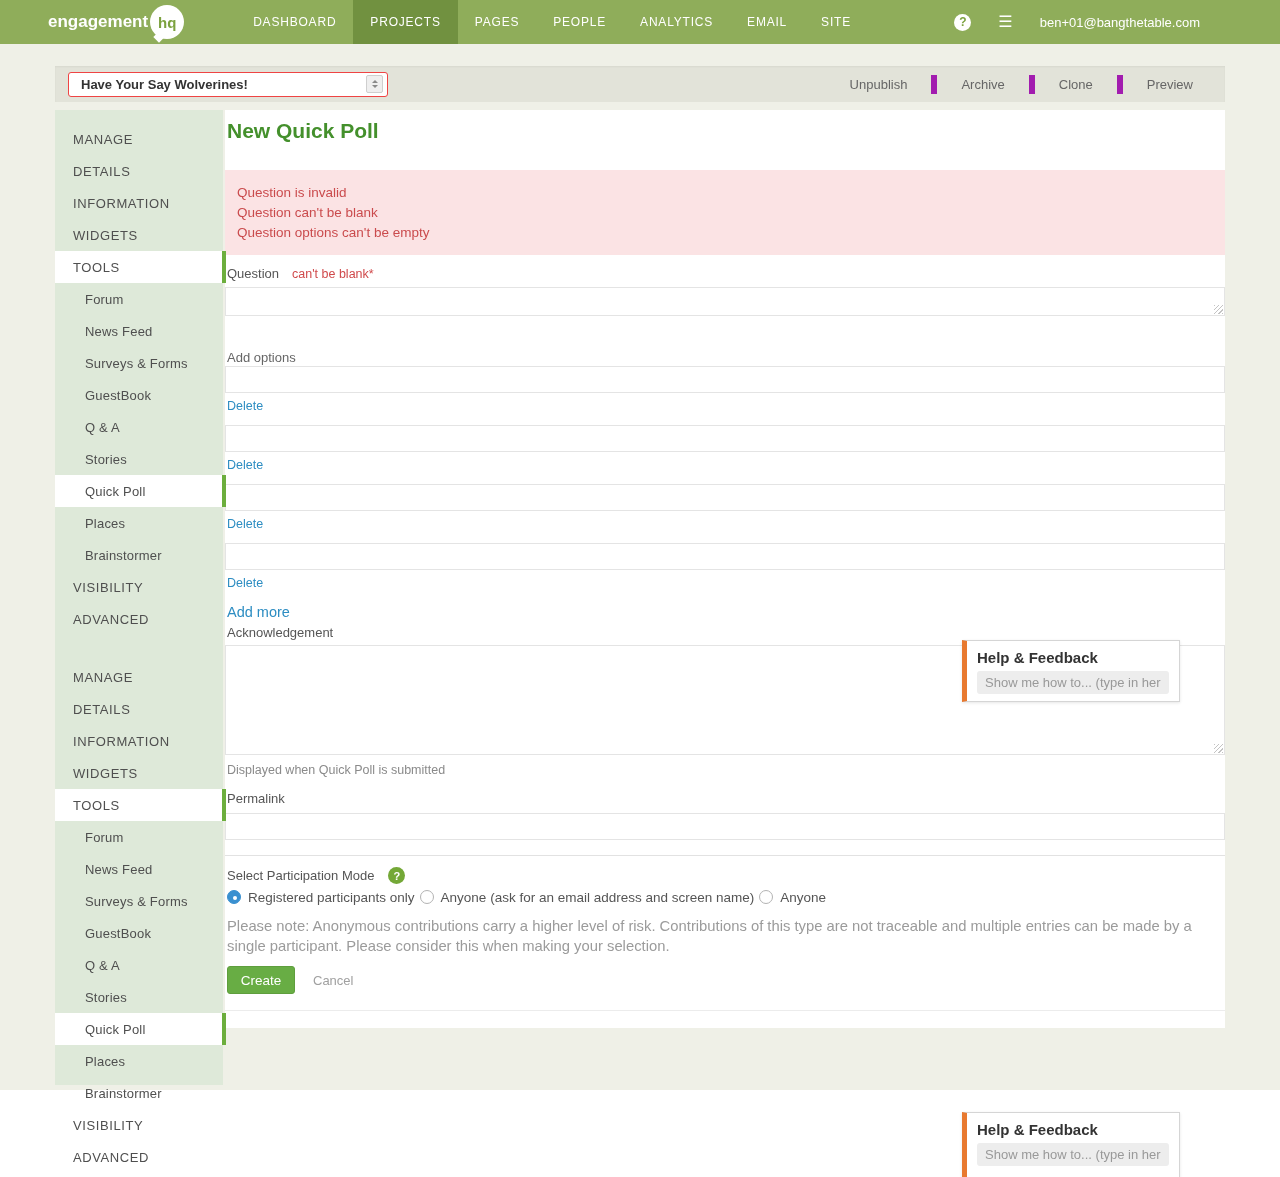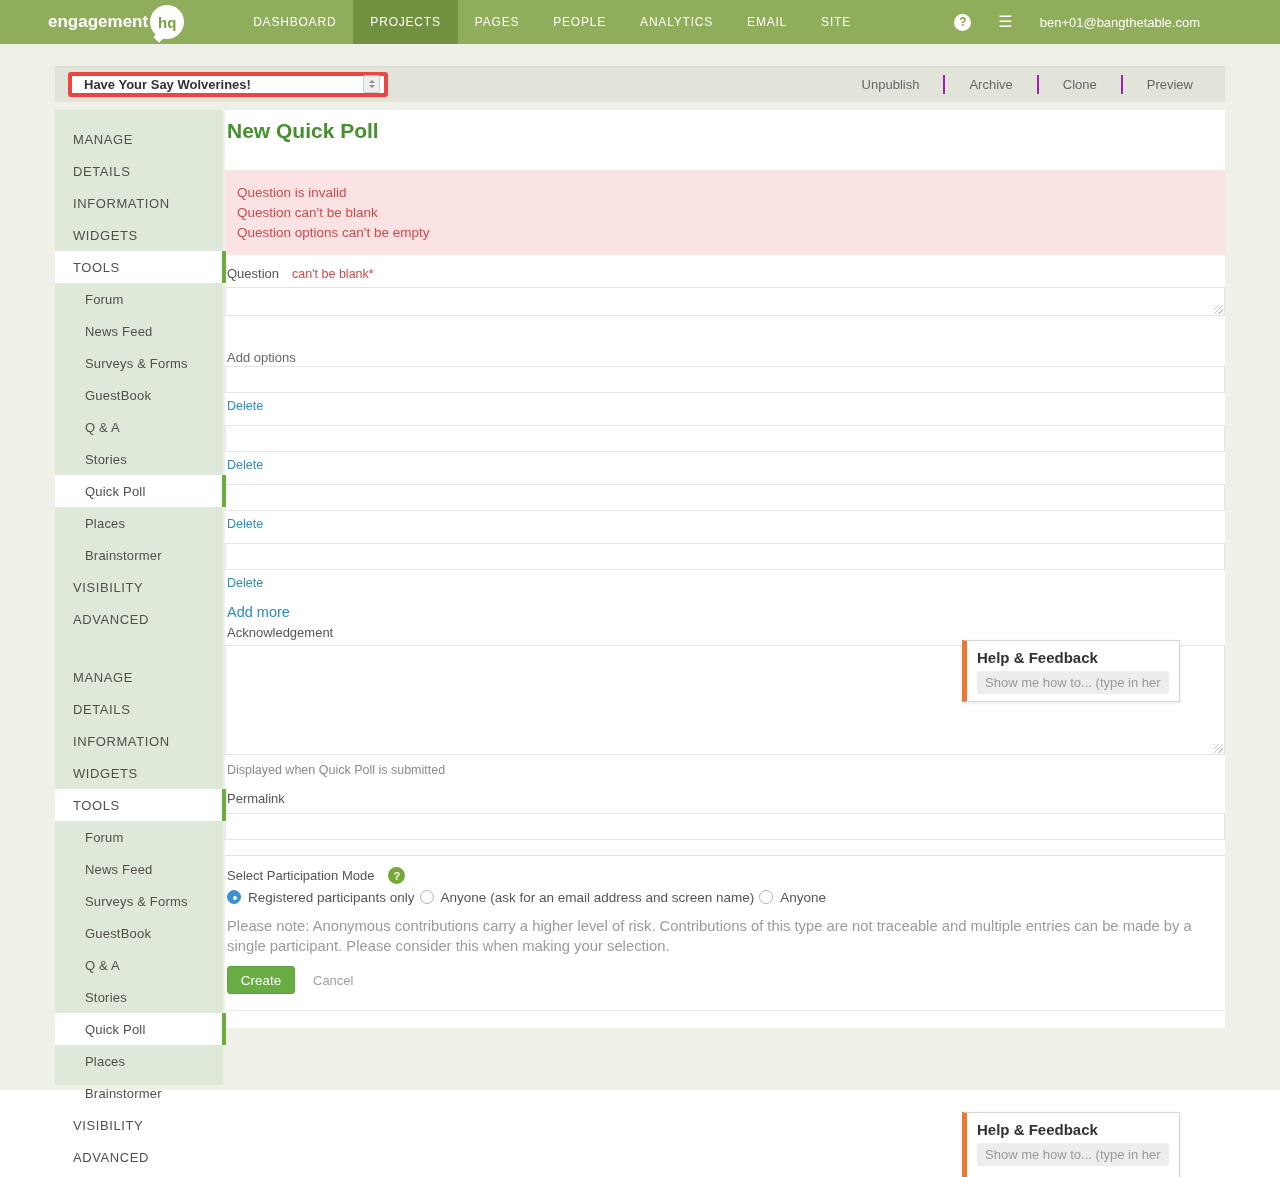--- a/index.html
+++ b/index.html
@@ -19,27 +19,27 @@
   .nav-items { display:flex; margin-left:52px; height:44px; }
   .nav-item { display:block; color:#fff; font-size:12px; letter-spacing:0.8px; padding:0 17px; line-height:44px; text-decoration:none; cursor:pointer; }
   .nav-item.active { background:#719140; }
   .nav-right { margin-left:auto; display:flex; align-items:center; gap:27px; margin-right:80px; }
   .nav-icon-help { width:17px; height:17px; border-radius:50%; background:#fff; color:#7ca23f; font-size:12px; font-weight:bold; display:flex; align-items:center; justify-content:center; cursor:pointer; }
   .nav-icon-list { color:#fff; font-size:16px; cursor:pointer; line-height:1; }
   .nav-email { color:#fff; font-size:13px; cursor:pointer; }
 
   
   .toolbar { position:absolute; left:55px; top:66px; width:1170px; height:36px; background:#e2e3d9; display:flex; align-items:center; box-shadow:inset 0 1px 2px rgba(0,0,0,0.05); z-index:5; }
-  .project-select { margin-left:13px; width:320px; height:25px; background:#fff; border:4px solid #ef4444; border-radius:3px; display:flex; align-items:center; justify-content:space-between; padding:0 4px 0 12px; font-weight:bold; font-size:13px; color:#333; cursor:pointer; }
+  .project-select { margin-left:13px; width:320px; height:25px; background:#fff; border:1px solid #ef4444; border-radius:3px; display:flex; align-items:center; justify-content:space-between; padding:0 4px 0 12px; font-weight:bold; font-size:13px; color:#333; cursor:pointer; }
   .stepper { width:17px; height:18px; background:#efefef; border:1px solid #cfcfcf; border-radius:2px; display:flex; flex-direction:column; align-items:center; justify-content:center; }
   .stepper::before { content:""; border:3px solid transparent; border-bottom-color:#8a8a8a; margin-bottom:2px; }
   .stepper::after { content:""; border:3px solid transparent; border-top-color:#8a8a8a; }
   .tb-actions { margin-left:auto; display:flex; align-items:center; margin-right:8px; }
   .tb-action { color:#666; font-size:13px; padding:2px 24px; text-decoration:none; cursor:pointer; }
-  .tb-action + .tb-action { border-left:2px solid #a21caf; }
+  .tb-action + .tb-action { border-left:6px solid #a21caf; }
 
   
   .side-bg { position:absolute; left:55px; top:110px; width:168px; height:975px; background:#dee9d9; }
   .side-block { position:absolute; left:55px; width:167px; z-index:2; }
   .side-block-1 { top:123px; }
   .side-block-2 { top:661px; }
   .side-row { height:32px; display:flex; align-items:center; padding-left:18px; position:relative; color:#4f4f4f; font-size:13px; letter-spacing:0.6px; cursor:pointer; }
   .side-row.sub { padding-left:30px; letter-spacing:0.2px; }
   .side-row.active { background:#fff; }
   .side-row.active::after { content:""; position:absolute; right:-4px; top:0; bottom:0; width:4px; background:#6cae3d; }

